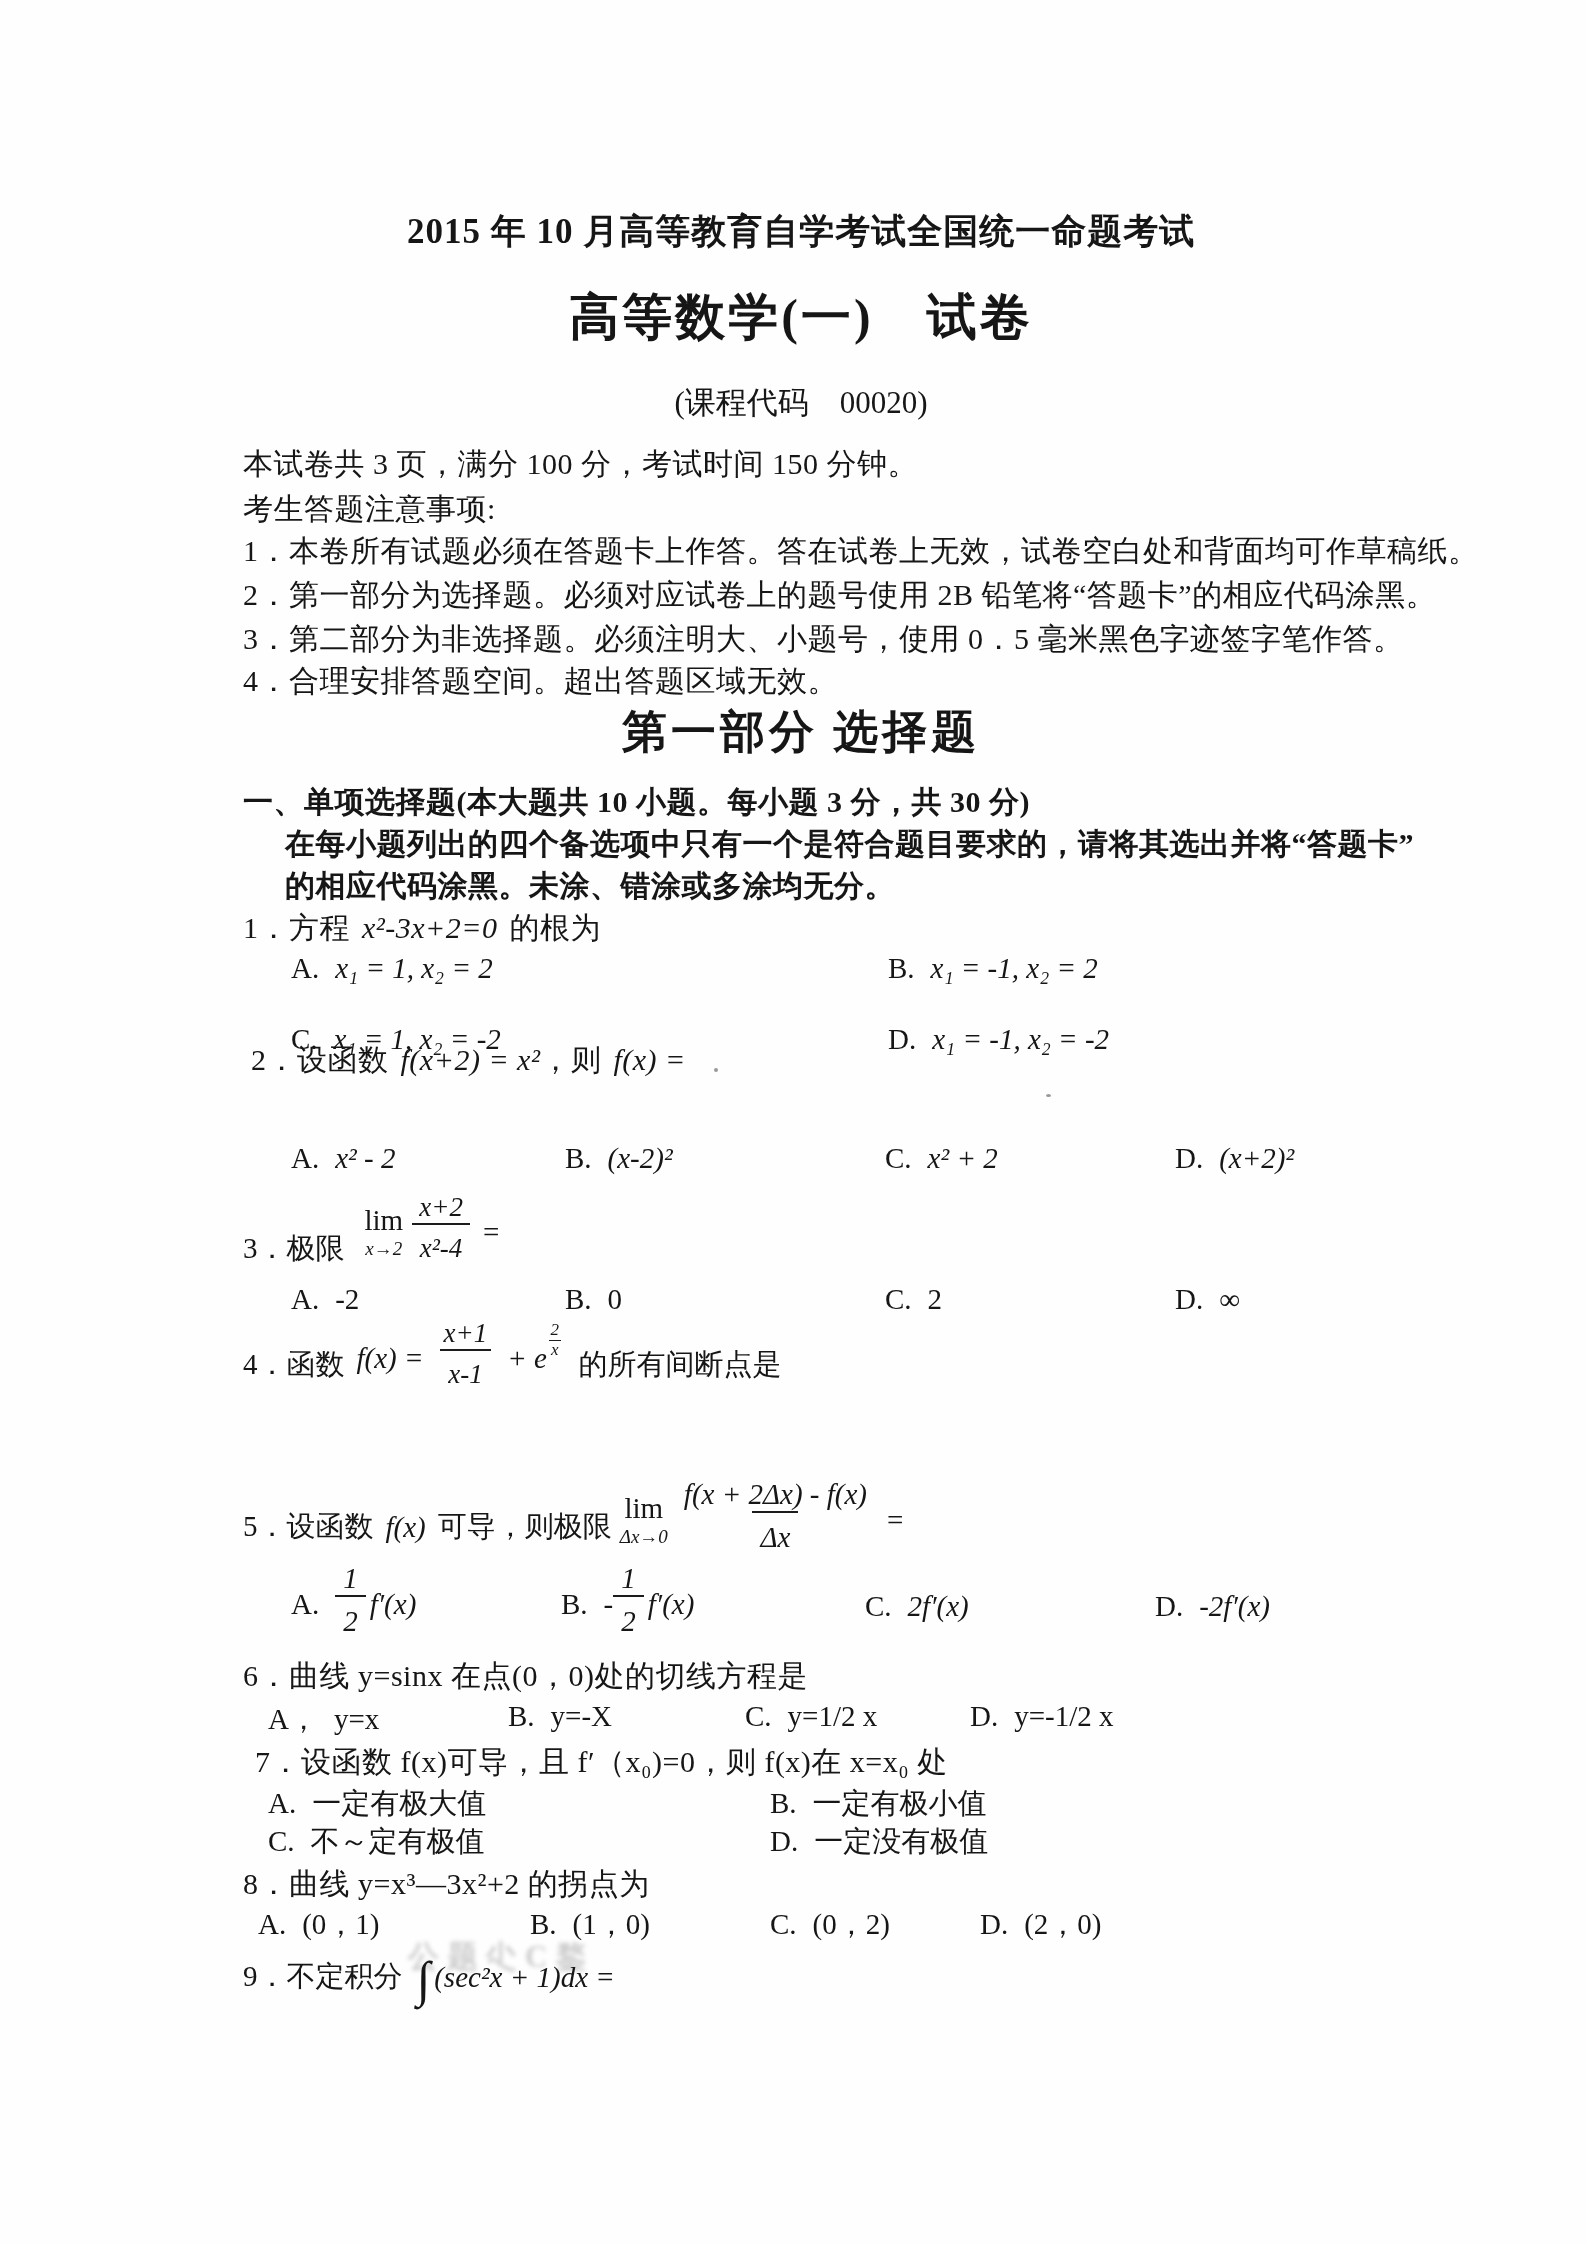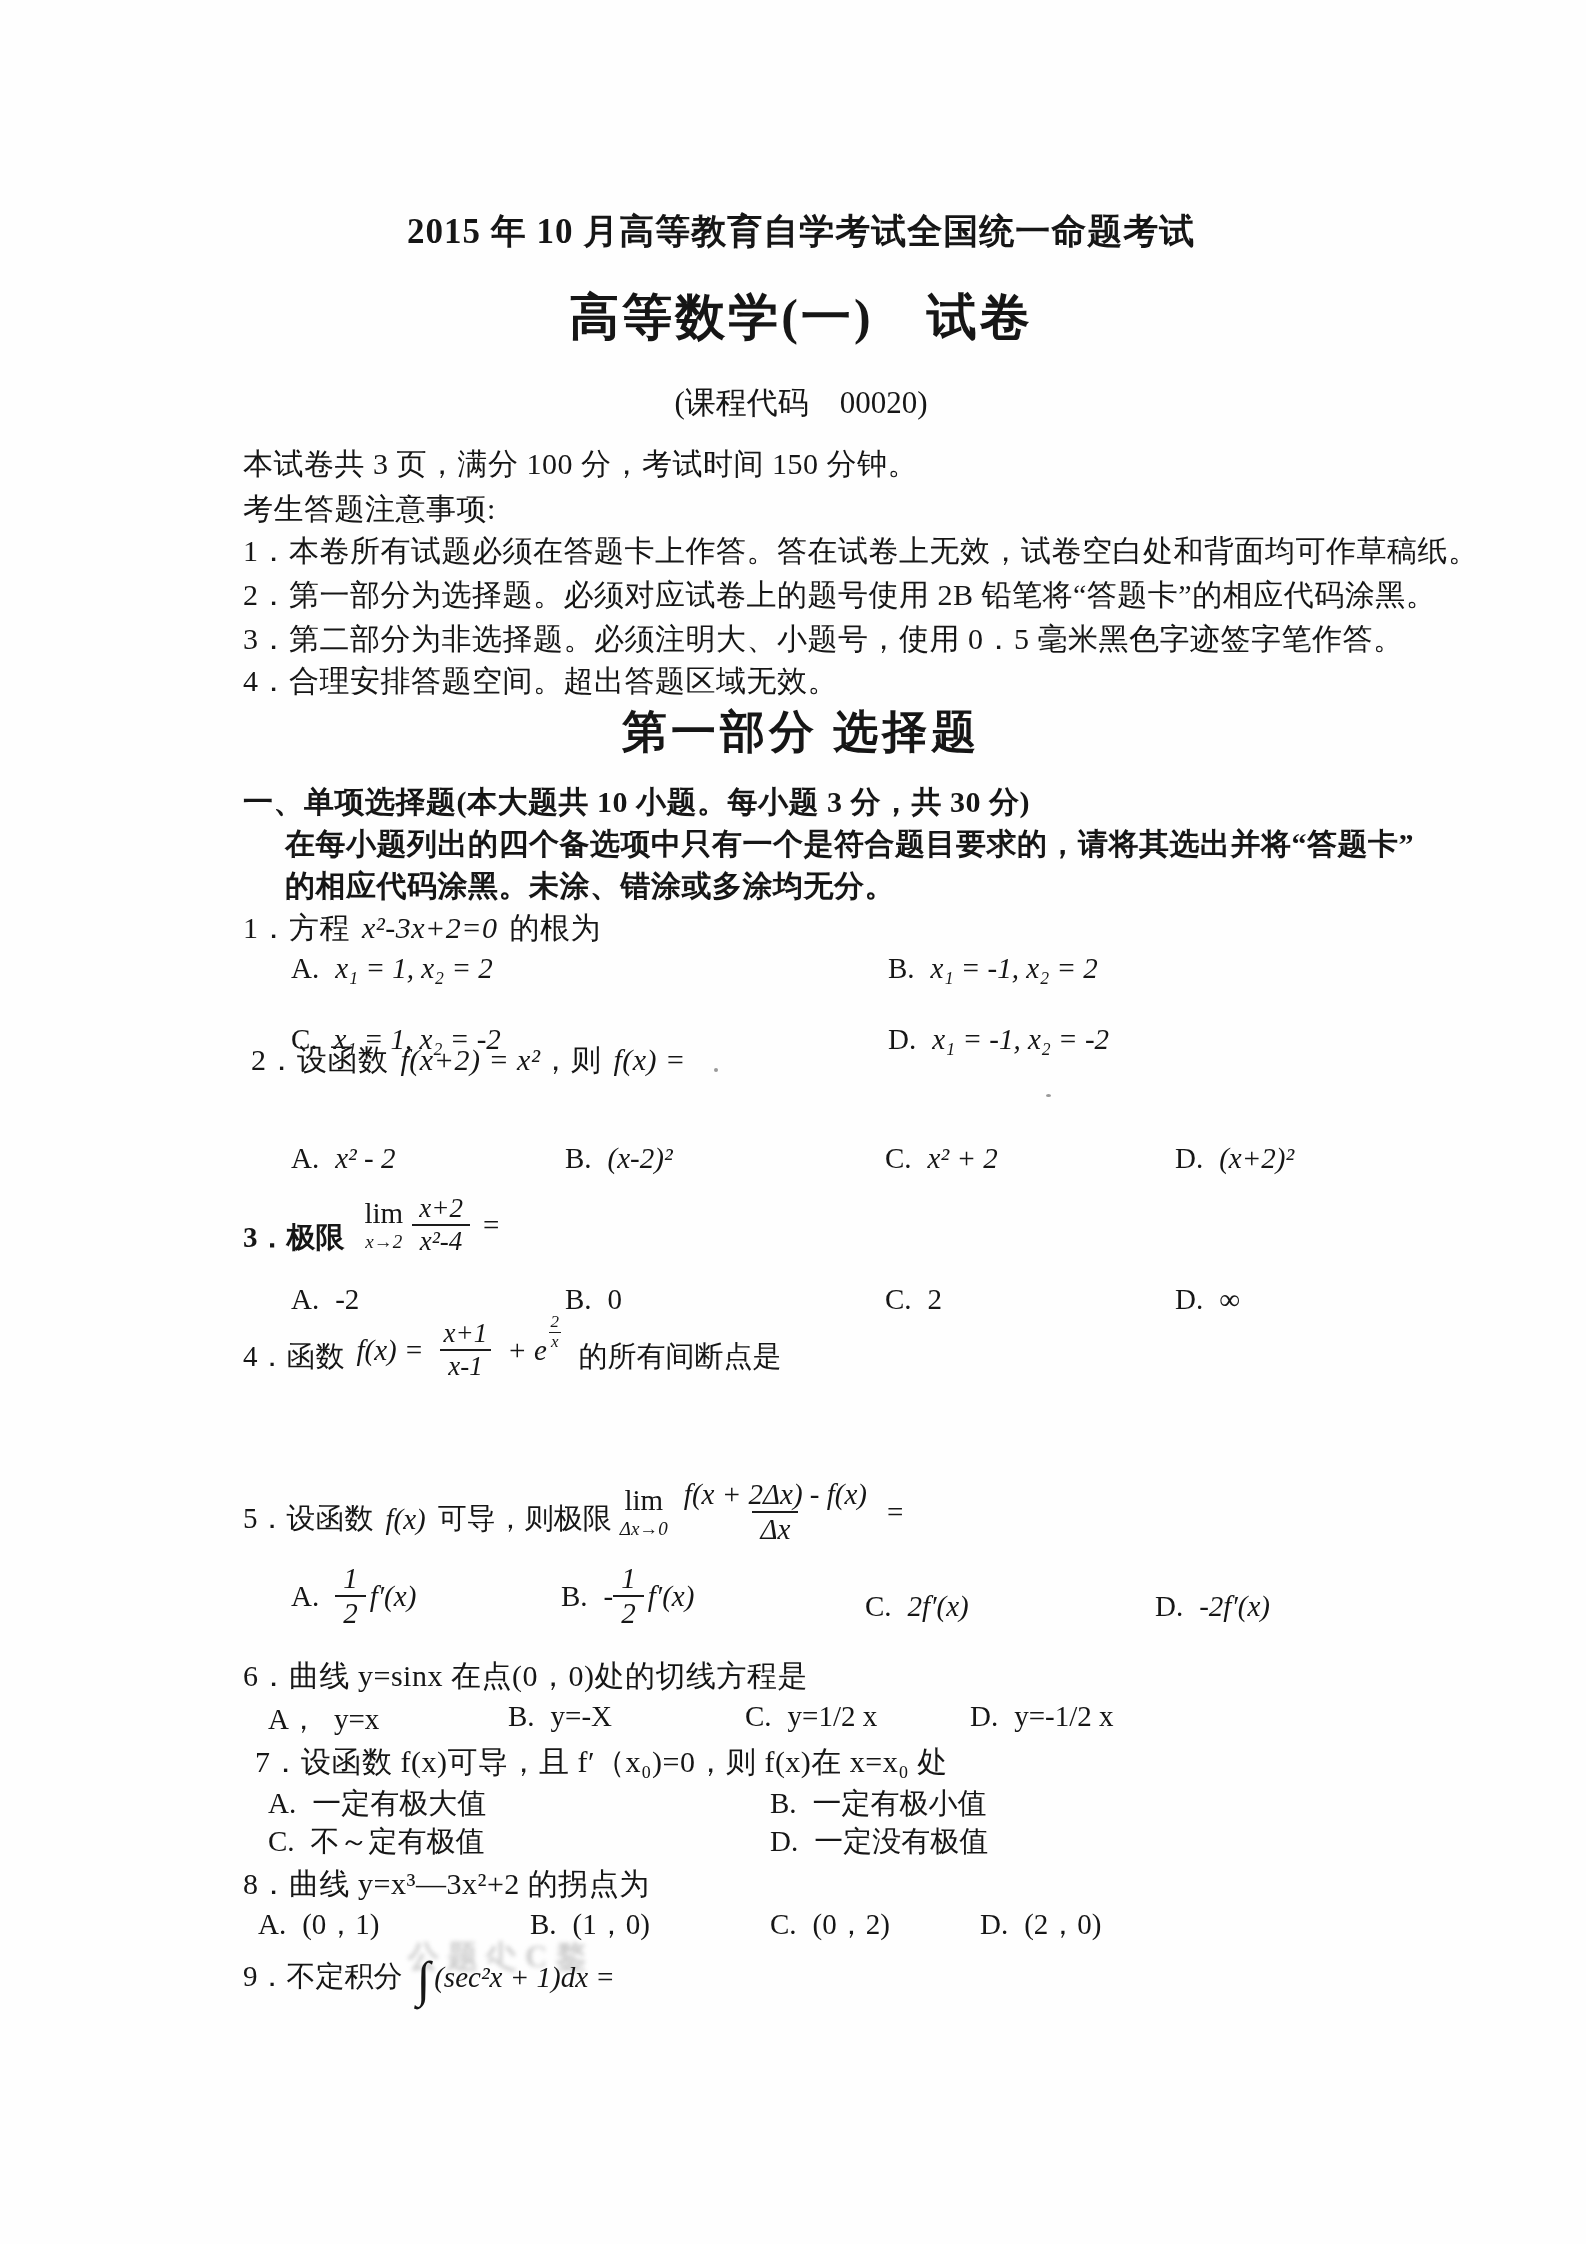--- a/index.html
+++ b/index.html
@@ -16,26 +16,26 @@
   .line { position:absolute; left:243px; font-size:30px; letter-spacing:0.5px; white-space:nowrap; }
   .b { font-weight:700; }
   .indent { left:285px; }
   .row { position:absolute; left:243px; width:1320px; height:56px; font-size:29px; }
   .opt { position:absolute; top:0; white-space:nowrap; }
   .lab { margin-right:16px; }
   .mi { font-style:italic; }
   .mathrow { position:absolute; left:243px; display:flex; align-items:center; font-size:29px; white-space:nowrap; }
   .frac { display:inline-flex; flex-direction:column; align-items:center; line-height:1.15; vertical-align:middle; }
   .frac .fnum { padding:0 8px; }
-  .frac .fden { border-top:2px solid #1c1c1c; padding:0 8px; }
+  .frac .fden { border-top:2px solid #1c1c1c; padding:8px 8px; }
   .limblk { display:inline-flex; flex-direction:column; align-items:center; line-height:1; margin:0 8px; }
   .limsub { font-size:19px; margin-top:4px; }
   .supfrac { display:inline-flex; flex-direction:column; align-items:center; font-size:17px; line-height:1.1; transform:translateY(-18px); margin-left:2px; }
   .supfrac .fden { border-top:1.5px solid #1c1c1c; padding:0 2px; }
-  .push-down { margin-top:26px;font-weight:bold; }
+  .push-down { margin-top:34px; }
   .push-down-sm { margin-top:14px; }
   .gapL { margin-left:12px; } .gapR { margin-right:12px; }
   .integral { font-size:50px; font-weight:400; line-height:1; transform:translateY(2px); margin:0 4px 0 14px; }
   .bleed {
     position:absolute; left:408px; top:1936px; font-size:31px; letter-spacing:8px;
     color:#8a8a8a; opacity:0.42; filter:blur(2px); font-weight:700;
   }
   .speck { position:absolute; background:#555; border-radius:50%; opacity:.6; }
   .fr-math { font-size:27px; }
 </style>

